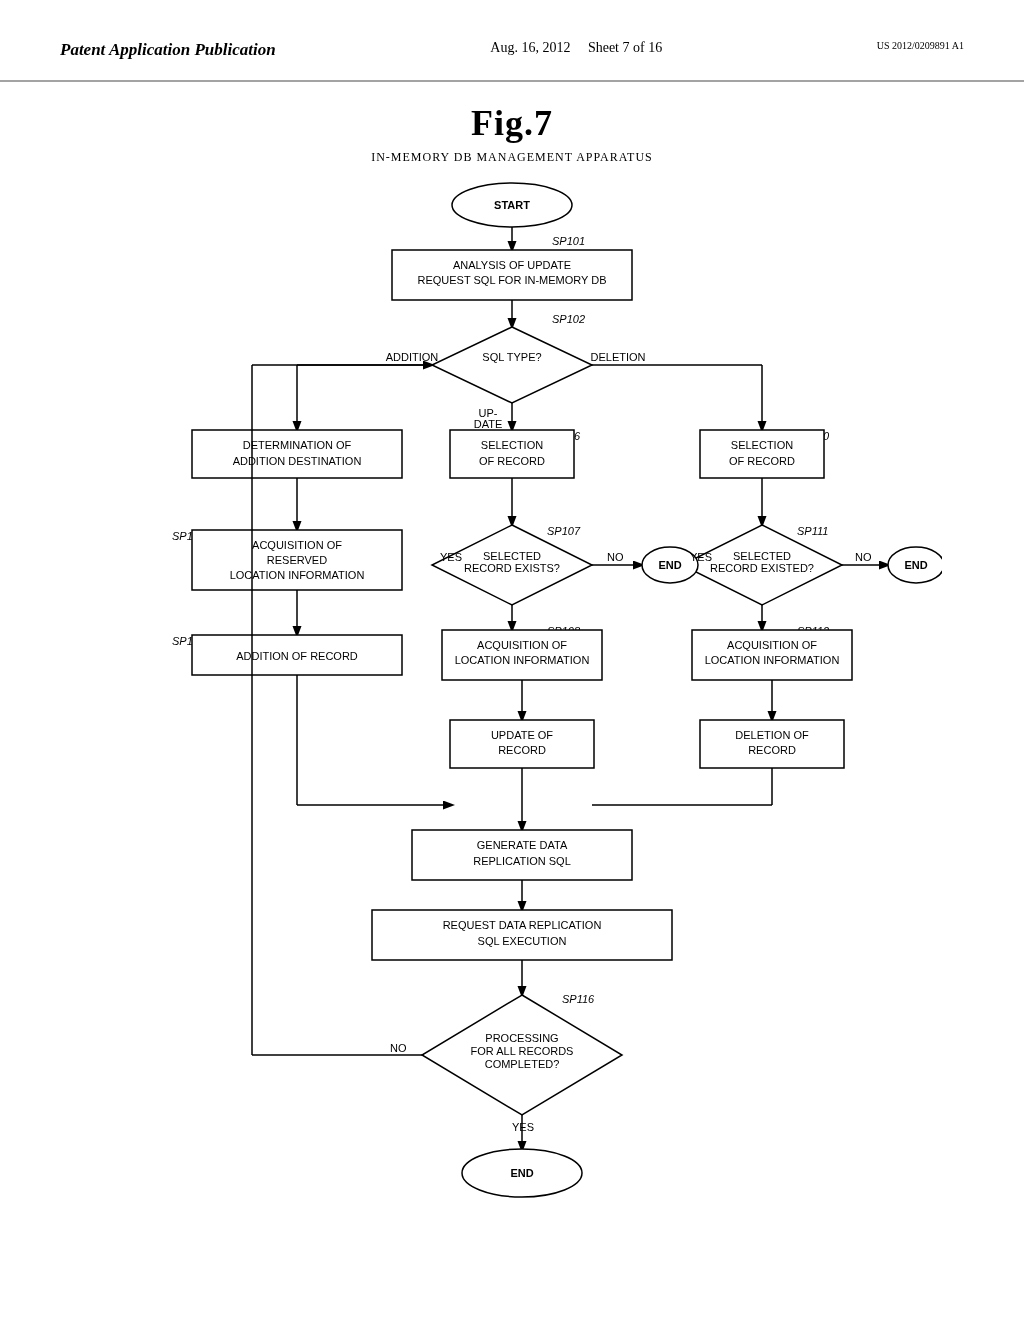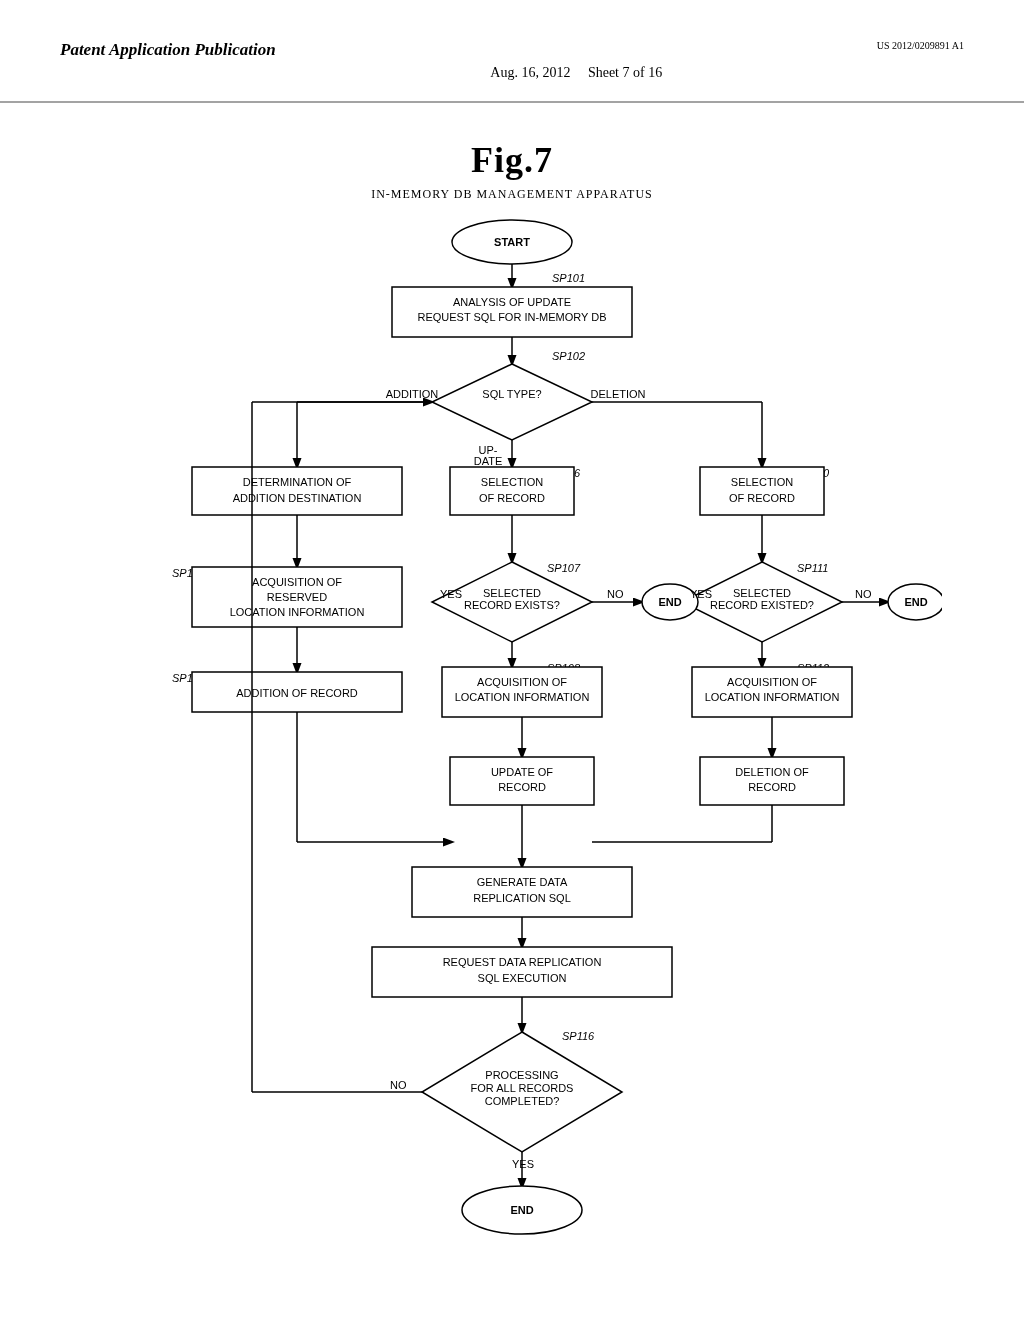--- a/index.html
+++ b/index.html
@@ -19,29 +19,28 @@
       padding: 40px 60px 20px 60px;
       border-bottom: 2px solid #a3a3a3;
     }
     .header-left {
       font-weight: bold;
       font-size: 17px;
       font-style: italic;
     }
     .header-center {
       font-size: 14px;
-      margin-top: 25px;
     }
     .header-right {
       font-size: 10px;
       text-align: right;
     }
 
     .diagram-area {
-      padding: 36px 40px 40px 40px;
+      padding: 20px 40px 40px 40px;
       position: relative;
     }
 
     .fig-title {
       text-align: center;
       font-size: 36px;
       font-weight: bold;
       margin-bottom: 6px;
       letter-spacing: 1px;
     }

